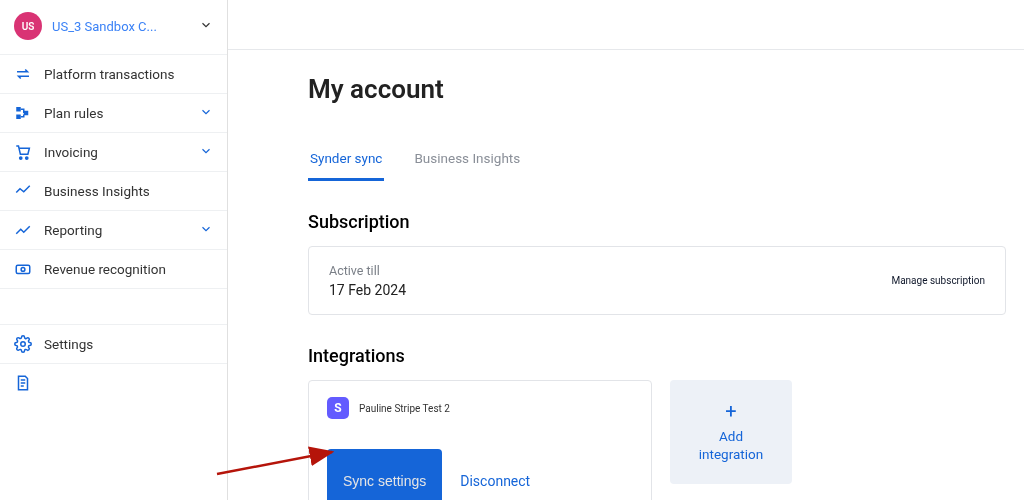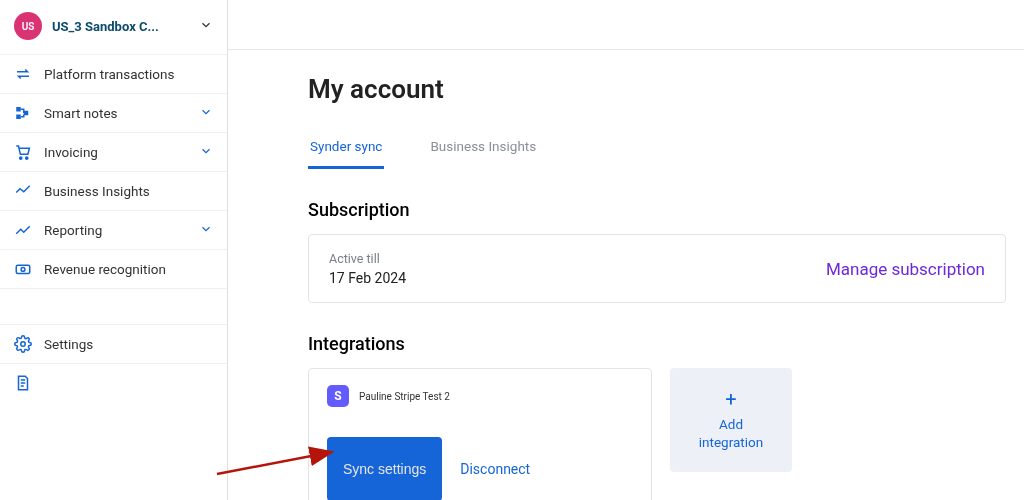--- a/index.html
+++ b/index.html
@@ -30,23 +30,23 @@
     .org-avatar {
       width: 28px; height: 28px;
       border-radius: 50%;
       background: #d93374;
       color: #fff;
       display: flex; align-items: center; justify-content: center;
       font-size: 10px; font-weight: 600;
     }
     .org-name {
       font-size: 13px;
-      color: #0c4a6e;
+      color: #3b82f6;
       flex: 1;
-      white-space: nowrap; overflow: hidden; text-overflow: ellipsis; font-weight: bold;
+      white-space: nowrap; overflow: hidden; text-overflow: ellipsis;
     }
     .chevron svg { width: 14px; height: 14px; stroke: #333; }
 
     .nav-item {
       display: flex;
       align-items: center;
       padding: 10px 14px;
       gap: 12px;
       font-size: 13.5px;
       color: #333;
@@ -70,25 +70,25 @@
       height: 50px;
       border-bottom: 1px solid #e6e8eb;
     }
     .content {
       padding: 24px 18px 0 80px;
     }
     h1.page-title {
       font-size: 26px;
       font-weight: 600;
       color: #222;
-      margin-bottom: 28px;
+      margin-bottom: 40px;
     }
     .tabs {
       display: flex;
-      gap: 44px;
+      gap: 28px;
       border-bottom: 1px solid #transparent;
       margin-top: 20px;
     }
     .tab {
       font-size: 13.5px;
       padding: 6px 2px 12px;
       color: #8a8f98;
       cursor: pointer;
       border-bottom: 3px solid transparent;
     }
@@ -115,22 +115,22 @@
       font-size: 12.5px;
       color: #7a7f87;
       margin-bottom: 4px;
     }
     .field-value {
       font-size: 14px;
       color: #222;
     }
     .manage-link {
       margin-left: auto;
-      color: #6d28d9;
-      font-size: 17px;
+      color: #0f172a;
+      font-size: 10px;
       cursor: pointer;
     }
 
     .integrations-row {
       display: flex;
       gap: 18px;
     }
     .integration-card {
       border: 1px solid #e2e4e8;
       border-radius: 4px;
@@ -215,21 +215,21 @@
 
   <div class="nav-item">
     <span class="icon">
       <svg viewBox="0 0 24 24" fill="currentColor">
           <rect x="3" y="4" width="6" height="6"></rect>
           <rect x="3" y="14" width="6" height="6"></rect>
           <rect x="13" y="9" width="6" height="6"></rect>
           <path d="M9 7h4v5M9 17h4v-3" stroke="currentColor" fill="none" stroke-width="2"></path>
         </svg>
     </span>
-    <span class="label">Smart notes</span>
+    <span class="label">Plan rules</span>
     <span class="expand">
       <svg viewBox="0 0 24 24" fill="none" stroke="currentColor" stroke-width="2">
           <polyline points="6 9 12 15 18 9"></polyline>
         </svg>
     </span>
   </div>
 
   <div class="nav-item">
     <span class="icon">
       <svg viewBox="0 0 24 24" fill="none" stroke="currentColor" stroke-width="2">

